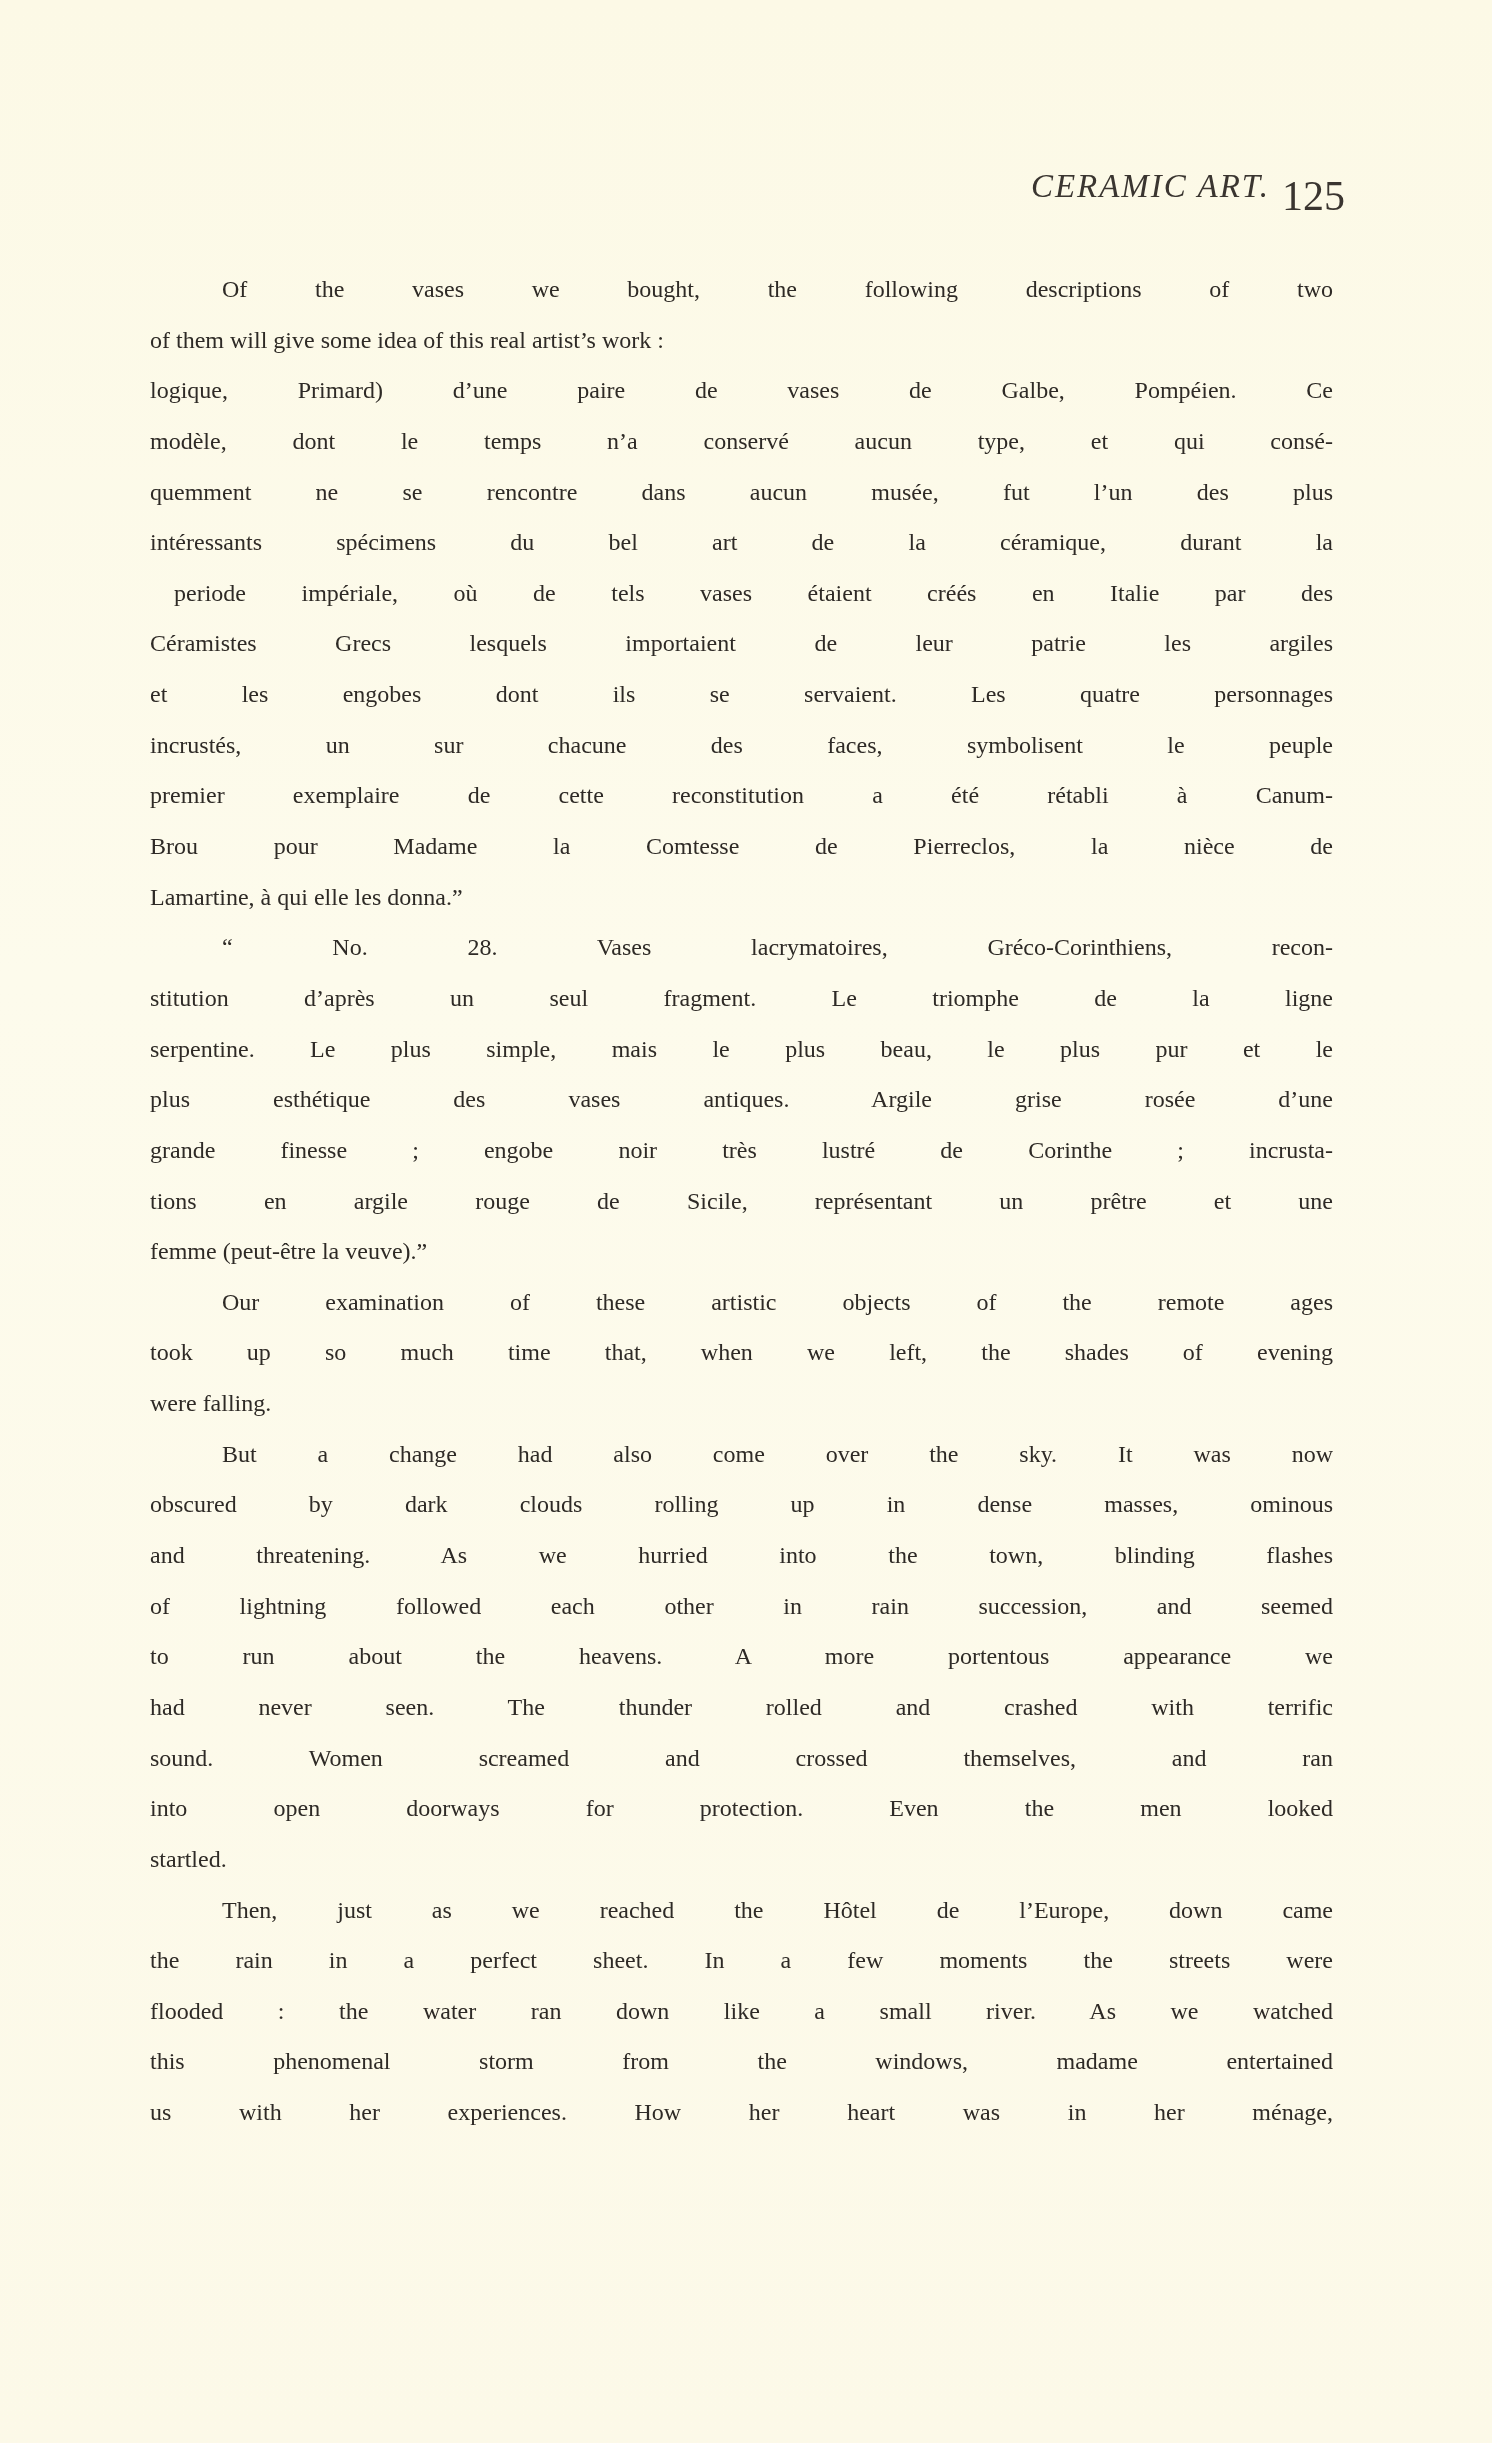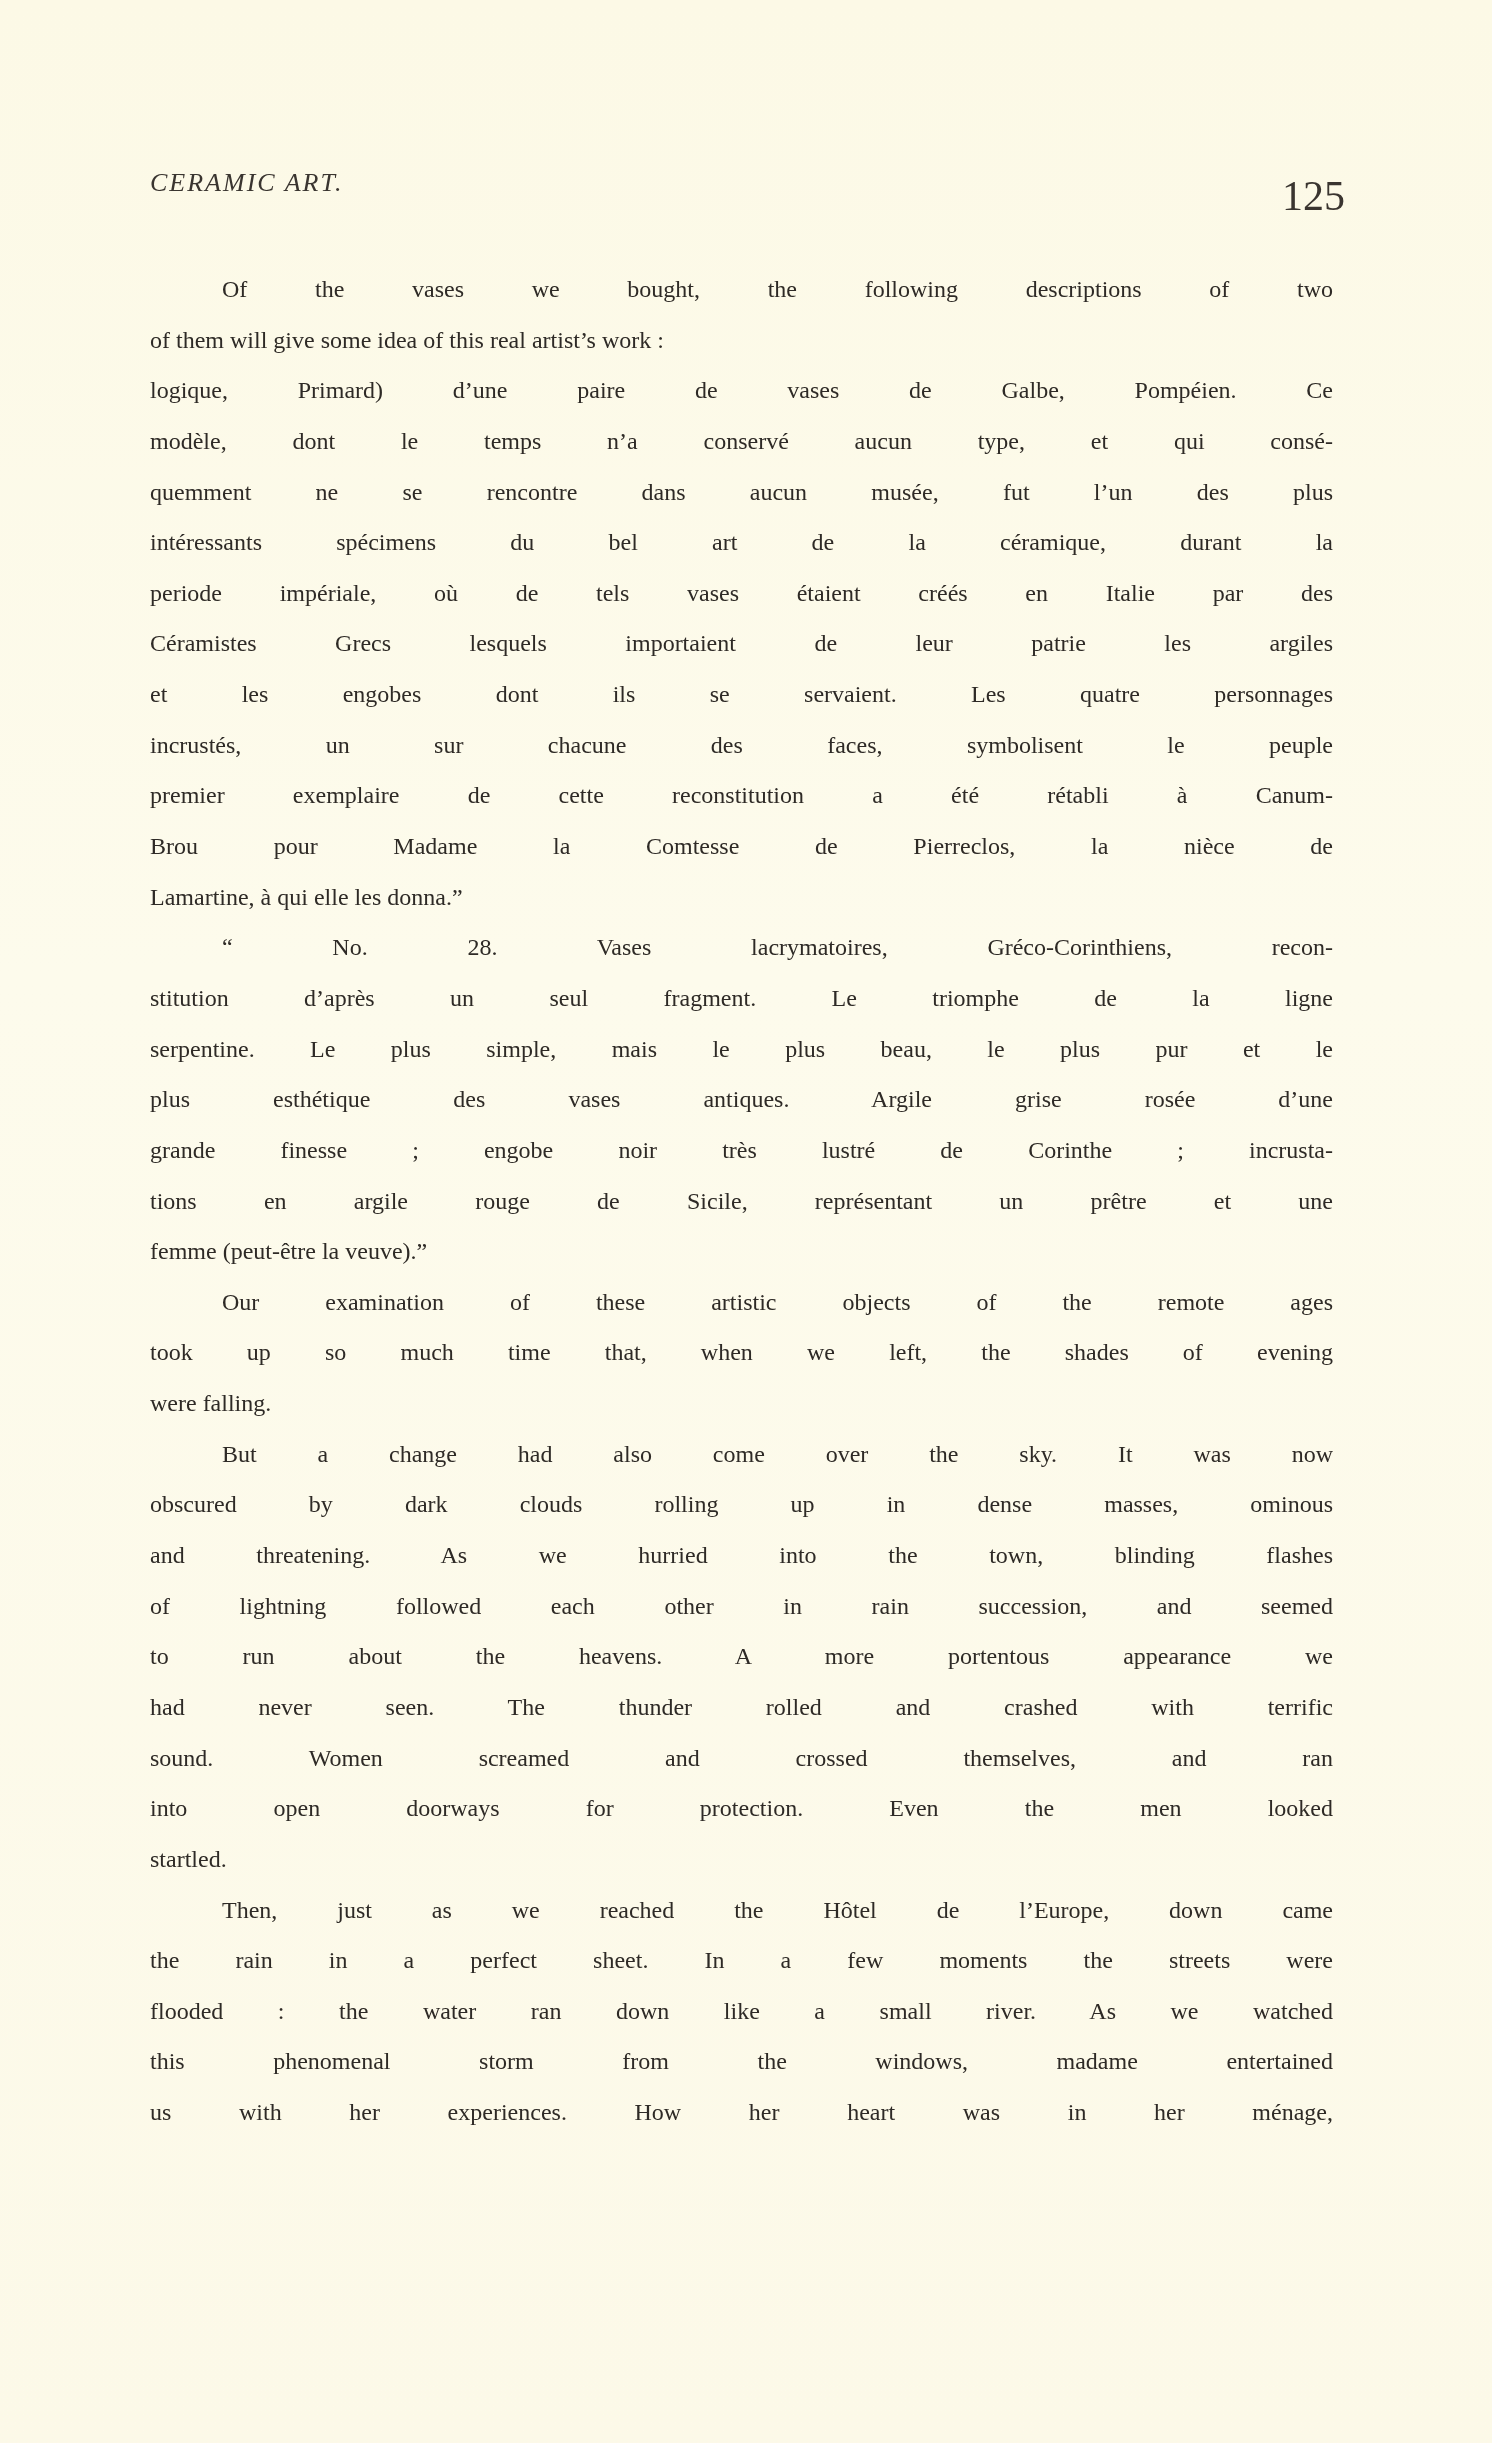--- a/index.html
+++ b/index.html
@@ -25,23 +25,23 @@
     position: absolute;
     top: 168px;
     left: 150px;
     width: 1183px;
     height: 50px;
   }
   .running-title {
     position: absolute;
     left: 0;
     width: 1120px;
-    text-align: left;
+    text-align: right;
     font-style: italic;
-    font-size: 26px;
+    font-size: 33px;
     letter-spacing: 2px;
     color: #3a3530;
   }
   .page-number {
     position: absolute;
     right: -12px;
     top: 4px;
     font-size: 42px;
     color: #3a3530;
   }
@@ -97,21 +97,21 @@
       <span class="line">
         <span class="line-inner" style="white-space: normal; display: block;">modèle, dont le temps n’a conservé aucun type, et qui consé-</span>
       </span>
       <span class="line">
         <span class="line-inner" style="white-space: normal; display: block;">quemment ne se rencontre dans aucun musée, fut l’un des plus</span>
       </span>
       <span class="line">
         <span class="line-inner" style="white-space: normal; display: block;">intéressants spécimens du bel art de la céramique, durant la</span>
       </span>
       <span class="line">
-        <span class="line-inner" style="white-space: normal; display: block;">periode impériale, où de tels vases étaient créés en Italie par des</span>
+        <span class="line-inner" style="white-space: normal; display: block; margin-left: 24px;">periode impériale, où de tels vases étaient créés en Italie par des</span>
       </span>
       <span class="line">
         <span class="line-inner" style="white-space: normal; display: block;">Céramistes Grecs lesquels importaient de leur patrie les argiles</span>
       </span>
       <span class="line">
         <span class="line-inner" style="white-space: normal; display: block;">et les engobes dont ils se servaient.  Les quatre personnages</span>
       </span>
       <span class="line">
         <span class="line-inner" style="white-space: normal; display: block;">incrustés, un sur chacune des faces, symbolisent le peuple</span>
       </span>

